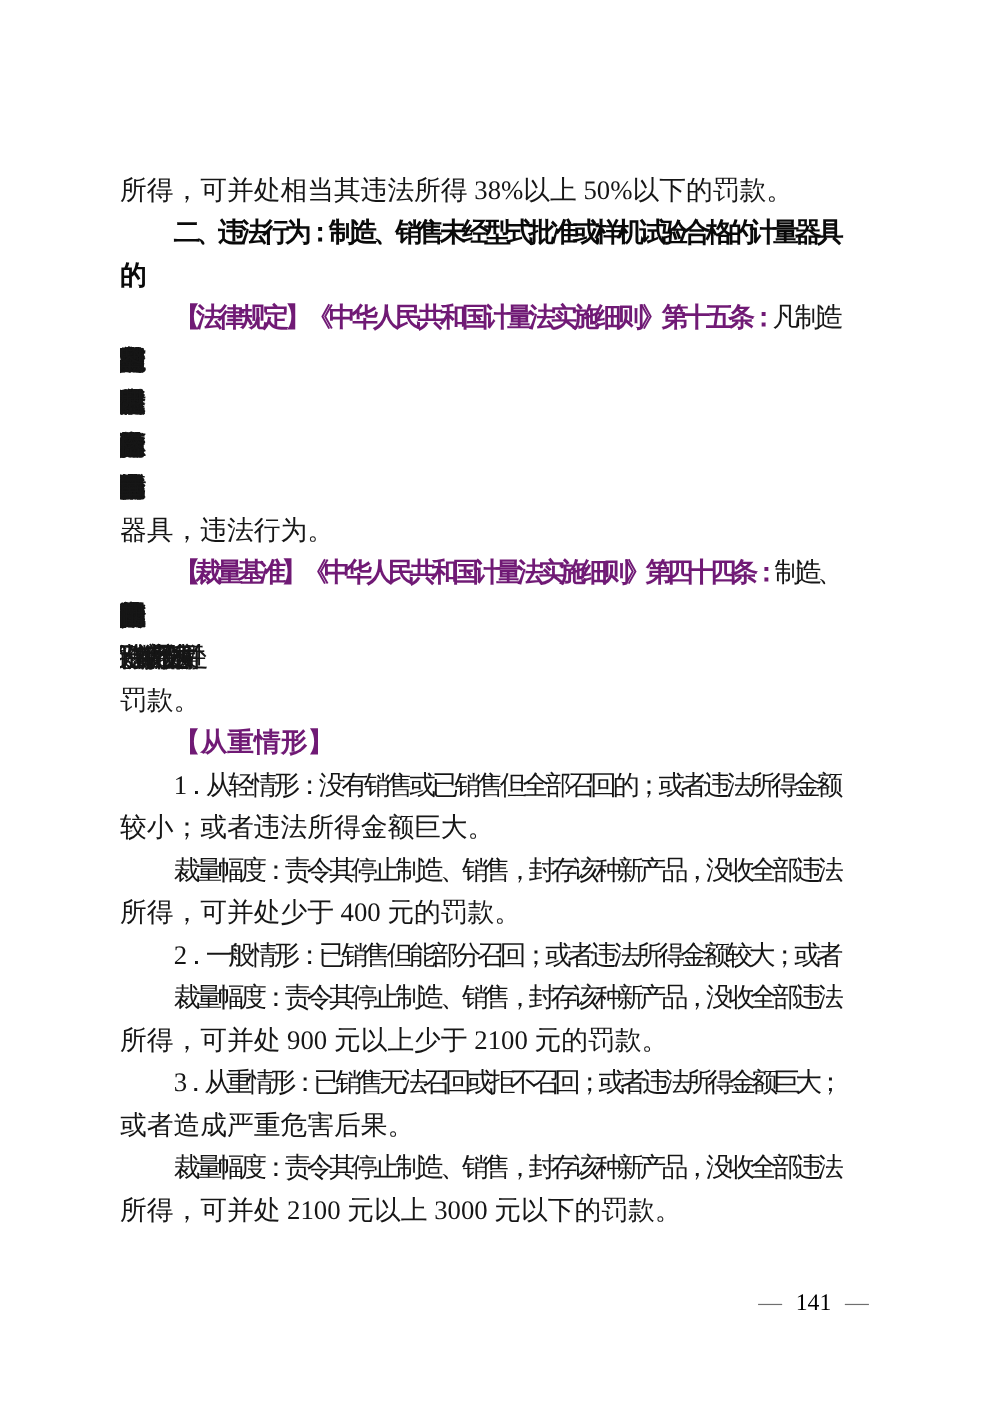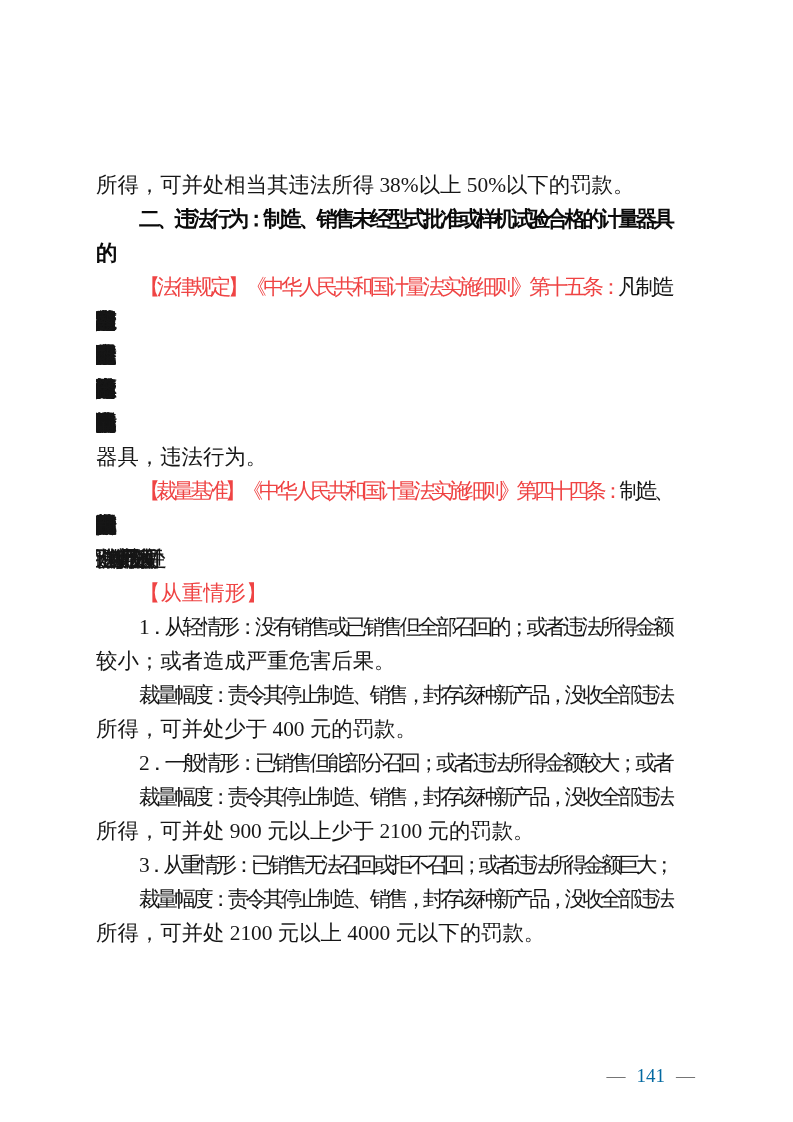--- a/index.html
+++ b/index.html
@@ -1,57 +1,59 @@
 <!DOCTYPE html>
 <html><head>
 <meta charset="utf-8">
 <style>
   html,body{margin:0;padding:0;background:#ffffff;}
   body{width:793px;height:1122px;position:relative;overflow:hidden;
        font-family:"Liberation Serif","DejaVu Serif",serif;color:#161616;}
-  .page{position:absolute;inset:0;background:#ffffff;margin-top:33px;}
+  .page{position:absolute;inset:0;background:#ffffff;}
   .doc{position:absolute;left:96px;top:135px;width:601px;}
   .line{font-size:21.4px;line-height:34px;height:34px;overflow:hidden;
         text-align:left;white-space:normal;}
   .line.indent{text-indent:43px;}
   .line.fill{text-align:justify;text-align-last:justify;}
   .line.fill::after{content:"";display:inline-block;width:100%;height:0;vertical-align:top;}
   .seg.normal{font-weight:normal;}
-  .seg.bold{font-weight:normal;color:#ef4444;}
+  .seg.bold{font-weight:bold;color:#701a75;}
   .seg.hei{font-family:"Liberation Sans","DejaVu Sans",sans-serif;font-weight:bold;color:#0a0a0a;}
   .footer{position:absolute;top:1031px;left:0;right:98px;text-align:right;
           font-size:19px;line-height:24px;white-space:nowrap;}
   .footer .dash{color:#6f6f6f;letter-spacing:0;}
-  .footer .num{color:#0369a1;margin:0 11px;}
+  .footer .num{color:#000000;margin:0 11px;}
 </style>
 </head>
 <body>
 
 <div class="page">
   <div class="doc">
       <div class="line" style="white-space: normal;"><span class="seg normal">所得，可并处相当其违法所得 38%以上 50%以下的罚款。</span></div>
       <div class="line fill indent" style="white-space: normal; letter-spacing: -22.89px;"><span class="seg hei">二、违法行为：制造、销售未经型式批准或样机试验合格的计量器具</span></div>
       <div class="line" style="white-space: normal;"><span class="seg hei">的</span></div>
       <div class="line fill indent" style="white-space: normal; letter-spacing: -22.89px;"><span class="seg bold">【法律规定】《中华人民共和国计量法实施细则》第十五条：</span><span class="seg normal">凡制造</span></div>
       <div class="line fill" style="white-space: normal; letter-spacing: -21.47px;"><span class="seg normal">在全国范围内从未生产过的计量器具新产品，必须经过定型鉴定。定型鉴</span></div>
       <div class="line fill" style="white-space: normal; letter-spacing: -21.47px;"><span class="seg normal">定合格后，应当履行型式批准手续，颁发证书。在全国范围内已经定型，</span></div>
       <div class="line fill" style="white-space: normal; letter-spacing: -21.47px;"><span class="seg normal">而本单位未生产过的计量器具新产品，应当进行样机试验。样机试验合格</span></div>
       <div class="line fill" style="white-space: normal; letter-spacing: -21.47px;"><span class="seg normal">后，发给合格证书。凡未经型式批准或者未取得样机试验合格证书的计量</span></div>
       <div class="line" style="white-space: normal;"><span class="seg normal">器具，违法行为。</span></div>
       <div class="line fill indent" style="white-space: normal; letter-spacing: -22.83px;"><span class="seg bold">【裁量基准】《中华人民共和国计量法实施细则》第四十四条：</span><span class="seg normal">制造、</span></div>
       <div class="line fill" style="white-space: normal; letter-spacing: -21.45px;"><span class="seg normal">销售未经型式批准或样机试验合格的计量器具新产品的，责令其停止制</span></div>
       <div class="line fill" style="white-space: normal; letter-spacing: -19.32px;"><span class="seg normal">造、销售，封存该种新产品，没收全部违法所得，可并处 3000 元以下的</span></div>
+      <div class="line" style="white-space: normal;"><span class="seg normal">罚款。</span></div>
       <div class="line indent" style="white-space: normal;"><span class="seg bold">【从重情形】</span></div>
       <div class="line fill indent" style="white-space: normal; letter-spacing: -22.53px;"><span class="seg normal">1．从轻情形：没有销售或已销售但全部召回的；或者违法所得金额</span></div>
-      <div class="line" style="white-space: normal;"><span class="seg normal">较小；或者造成严重危害后果。</span></div>
+      <div class="line" style="white-space: normal;"><span class="seg normal">较小；或者违法所得金额巨大。</span></div>
       <div class="line fill indent" style="white-space: normal; letter-spacing: -22.89px;"><span class="seg normal">裁量幅度：责令其停止制造、销售，封存该种新产品，没收全部违法</span></div>
       <div class="line" style="white-space: normal;"><span class="seg normal">所得，可并处少于 400 元的罚款。</span></div>
       <div class="line fill indent" style="white-space: normal; letter-spacing: -22.53px;"><span class="seg normal">2．一般情形：已销售但能部分召回；或者违法所得金额较大；或者</span></div>
       <div class="line fill indent" style="white-space: normal; letter-spacing: -22.89px;"><span class="seg normal">裁量幅度：责令其停止制造、销售，封存该种新产品，没收全部违法</span></div>
       <div class="line" style="white-space: normal;"><span class="seg normal">所得，可并处 900 元以上少于 2100 元的罚款。</span></div>
       <div class="line fill indent" style="white-space: normal; letter-spacing: -22.48px;"><span class="seg normal">3．从重情形：已销售无法召回或拒不召回；或者违法所得金额巨大；</span></div>
+      <div class="line" style="white-space: normal;"><span class="seg normal">或者造成严重危害后果。</span></div>
       <div class="line fill indent" style="white-space: normal; letter-spacing: -22.89px;"><span class="seg normal">裁量幅度：责令其停止制造、销售，封存该种新产品，没收全部违法</span></div>
-      <div class="line" style="white-space: normal;"><span class="seg normal">所得，可并处 2100 元以上 4000 元以下的罚款。</span></div>
+      <div class="line" style="white-space: normal;"><span class="seg normal">所得，可并处 2100 元以上 3000 元以下的罚款。</span></div>
     </div>
   <div class="footer">
     <span class="dash">—</span><span class="num">141</span><span class="dash">—</span>
   </div>
 </div>
 
 </body></html>

